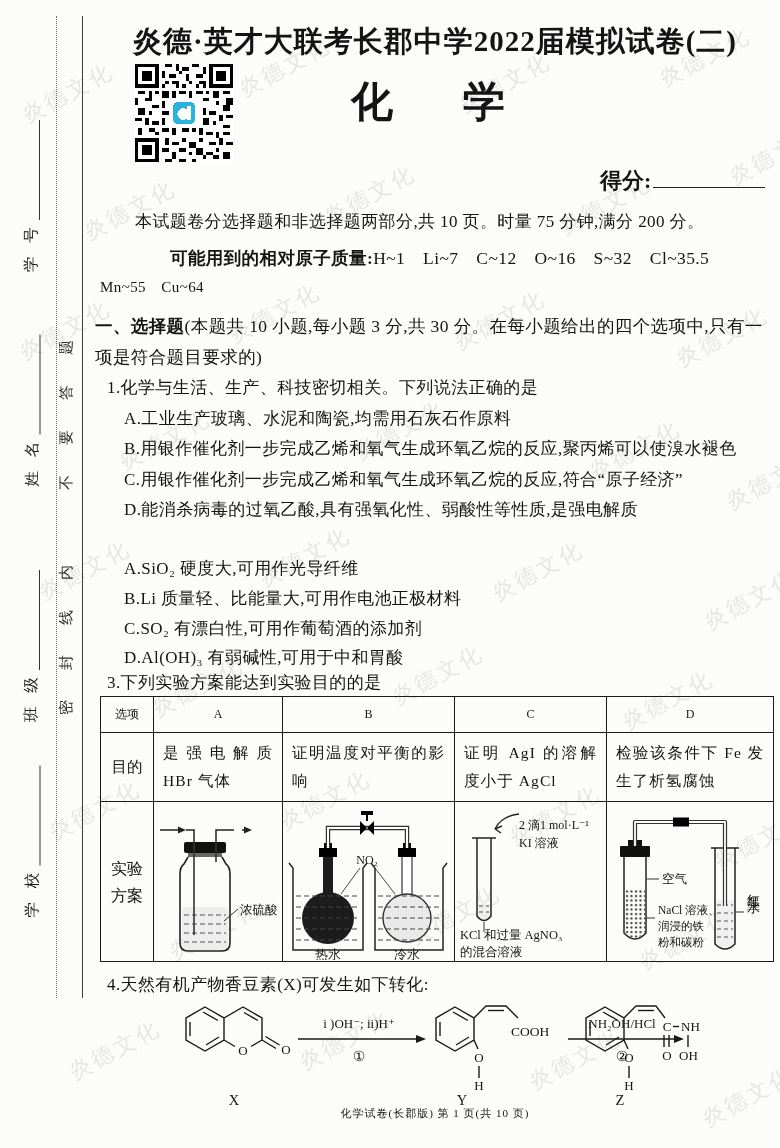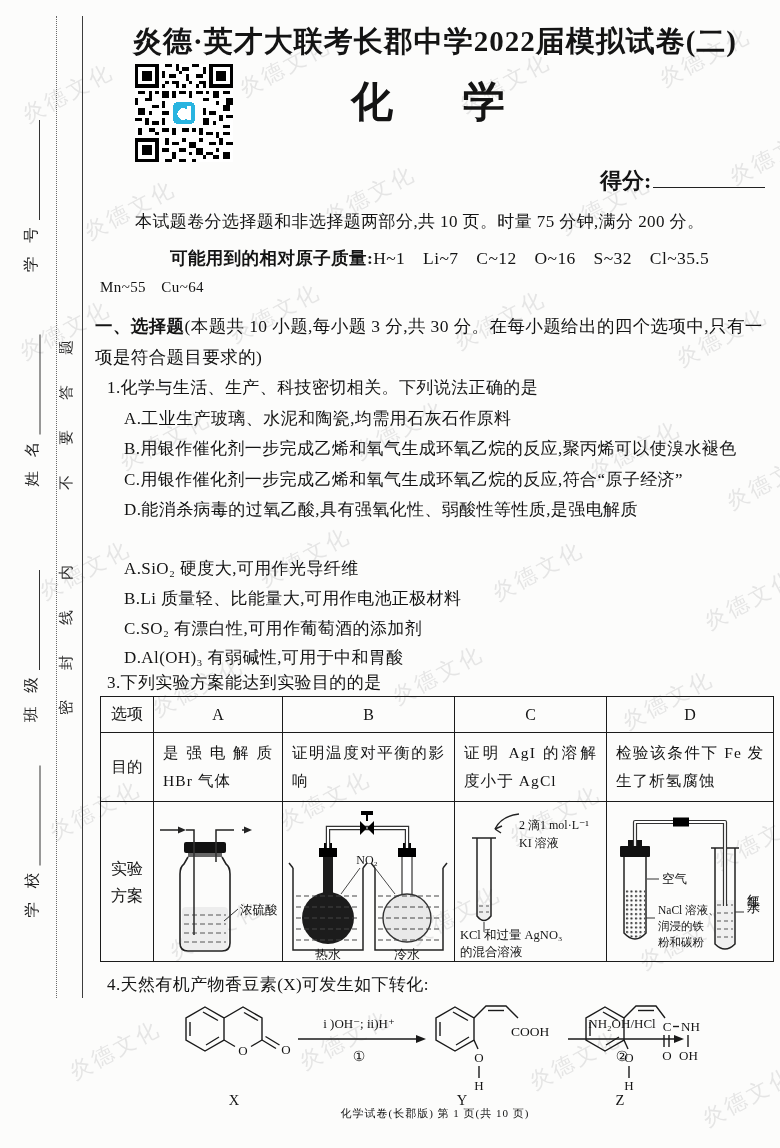--- a/index.html
+++ b/index.html
@@ -26,21 +26,21 @@
       font-weight:bold;letter-spacing:14px}
   .score{left:600px;top:166px;font-size:22px;font-weight:bold}
   .score .line{display:inline-block;width:112px;border-bottom:1.6px solid #222;height:16px;margin-left:2px}
   
   .body-line{font-size:17px;letter-spacing:.4px}
   .kai{}
   
   .q3-table{position:absolute;left:100px;top:696px;border-collapse:collapse;table-layout:fixed;width:673px;
       font-size:15.5px}
   .q3-table td{border:1.6px solid #1b1b1b;padding:0;vertical-align:middle;text-align:center}
-  .q3-table tr.hdr td{height:36px;font-size:16px}
+  .q3-table tr.hdr td{height:36px;font-size:12px}
   .q3-table tr.purpose td{height:69px}
   .q3-table tr.purpose td.p{padding:4px 9px;text-align:justify;letter-spacing:1.1px;line-height:28px;vertical-align:middle}
   .q3-table tr.scheme td{height:160px;vertical-align:middle}
   .q3-table svg{display:block}
   .ink-label{position:absolute;left:744px;top:884px;writing-mode:vertical-rl;
       font-size:13px;letter-spacing:3px}
   .footer{left:95px;top:1106px;width:680px;text-align:center;font-size:11px;letter-spacing:1px}
   svg text{font-family:"Liberation Serif","DejaVu Serif",serif;fill:#141414}
 </style>
 </head>

